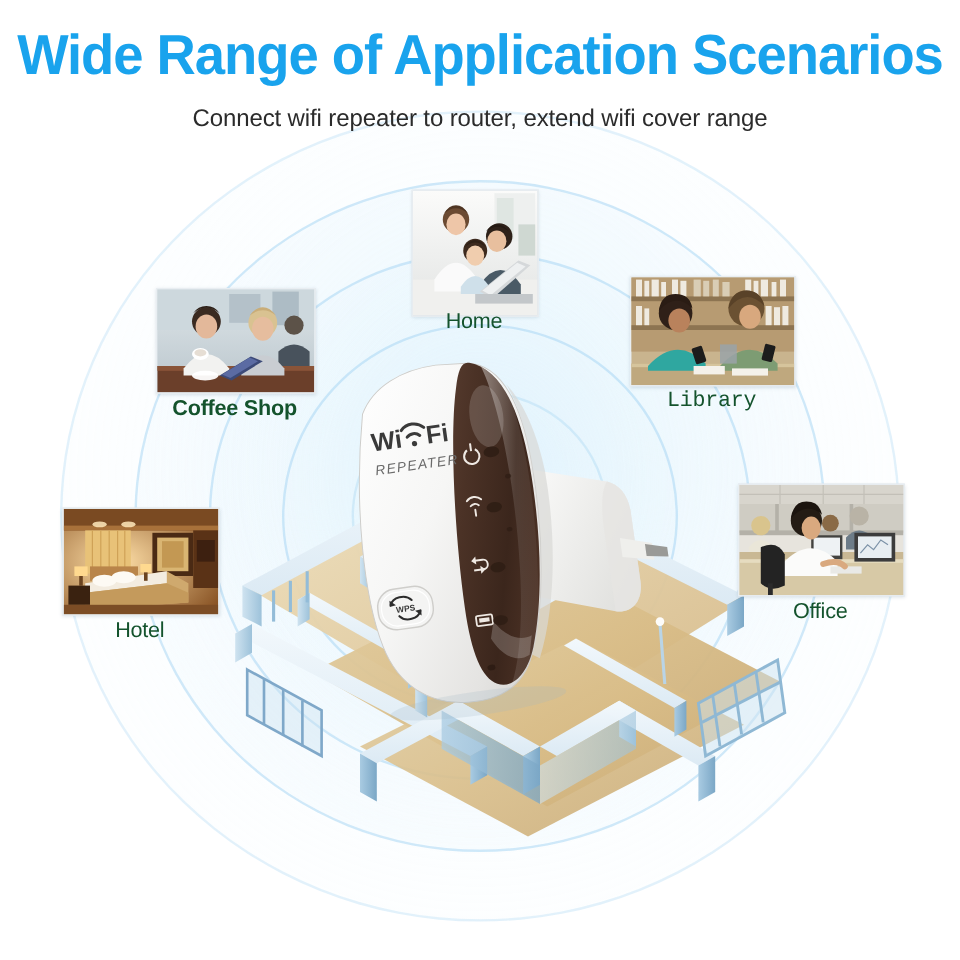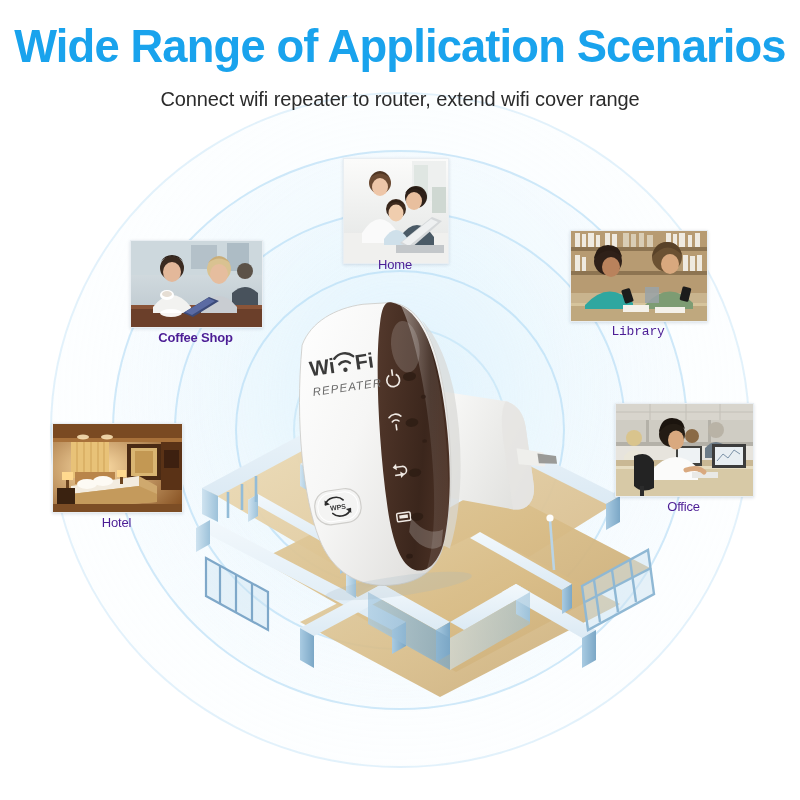--- a/index.html
+++ b/index.html
@@ -63,28 +63,28 @@
   
   .card{position:absolute;}
   .photo{
     width:100%;height:100%;position:relative;overflow:hidden;
     border:1px solid #e9eef2;
     box-shadow:0 1px 3px rgba(40,70,100,0.16);
     background:#dfe6ea;
   }
   .cap{
     position:absolute;left:50%;transform:translateX(-50%);
-    white-space:nowrap;font-size:13px;color:#4c1d95;letter-spacing:-0.2px;
+    white-space:nowrap;font-size:18px;color:#14532d;letter-spacing:-0.2px;
   }
 
   .card.coffee{left:130px;top:240px;width:131px;height:86px;}
   .card.coffee .cap{top:90px;font-weight:bold;}
   .card.home{left:343px;top:158px;width:104px;height:104px;}
   .card.home .cap{top:99px;}
-  .card.library{left:570px;top:230px;width:136px;height:90px;font-family:Liberation Mono, monospace;}
+  .card.library{left:525px;top:230px;width:136px;height:90px;font-family:Liberation Mono, monospace;}
   .card.library .cap{top:94px;}
   .card.hotel{left:52px;top:423px;width:129px;height:88px;}
   .card.hotel .cap{top:92px;}
   .card.office{left:615px;top:403px;width:137px;height:92px;}
   .card.office .cap{top:96px;}
 
   .photo svg{display:block;width:100%;height:100%;}
 </style>
 </head>
 <body>

